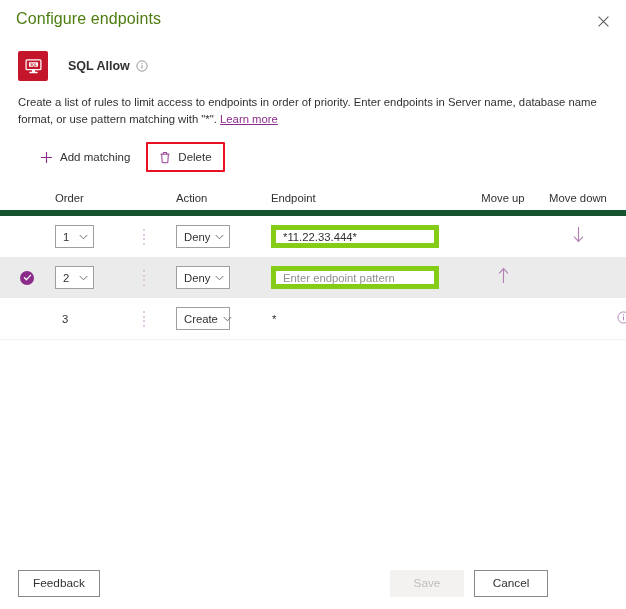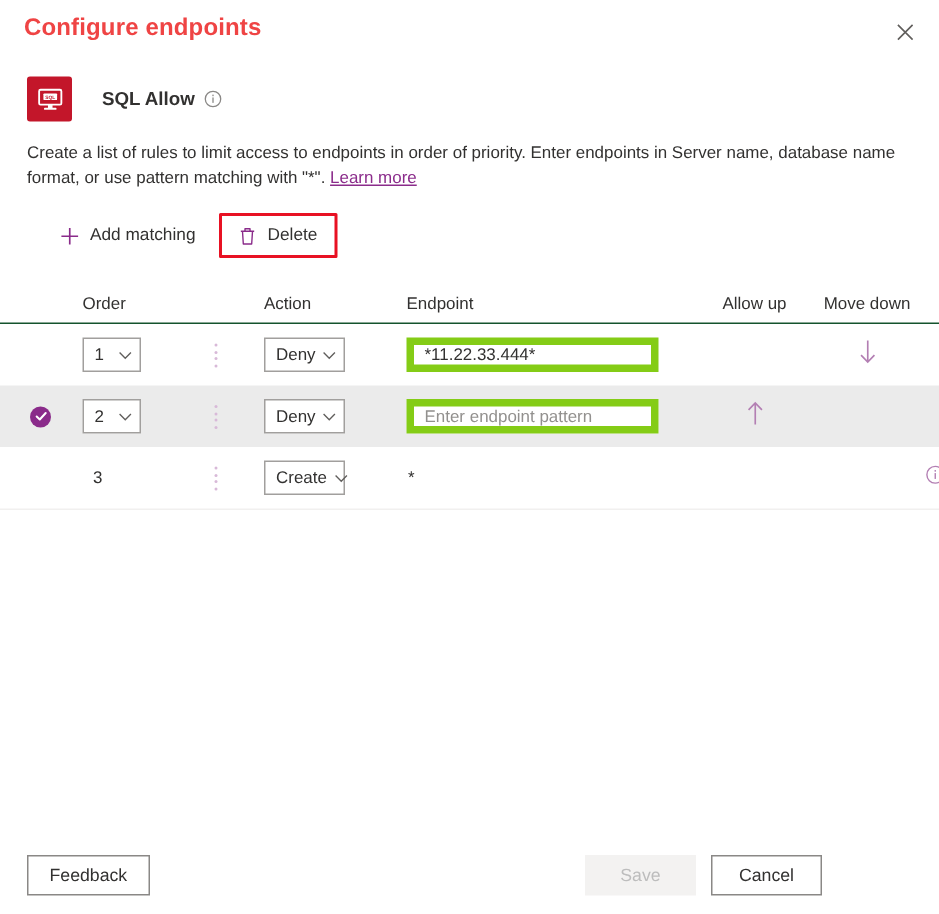--- a/index.html
+++ b/index.html
@@ -27,22 +27,22 @@
   
   .titlebar {
     position: relative;
     height: 38px;
     display: flex;
     align-items: center;
     padding: 0 12px 0 16px;
   }
   .panel-title {
     font-size: 16px;
-    font-weight: 700;
-    color: #ef4444;
+    font-weight: 400;
+    color: #4d7c0f;
     letter-spacing: .1px;
   }
   .close-btn {
     position: absolute;
     right: 10px;
     top: 8px;
     width: 26px;
     height: 26px;
     display: flex;
     align-items: center;
@@ -137,21 +137,21 @@
     width: 626px;
   }
   .trow {
     display: flex;
     align-items: center;
     height: 41px;
     box-sizing: border-box;
   }
   .thead {
     height: 28px;
-    border-bottom: 1px solid #14532d;
+    border-bottom: 6px solid #14532d;
     align-items: flex-end;
     padding-bottom: 6px;
   }
   .thead .cell {
     font-size: 11.3px;
     color: #323130;
     font-weight: 400;
   }
   .trow.selected {
     background: #ebebeb;
@@ -345,21 +345,21 @@
   </div>
 
   <div class="table">
 
     <div class="trow thead">
       <div class="cell c-check"></div>
       <div class="cell c-order">Order</div>
       <div class="cell c-handle"></div>
       <div class="cell c-action">Action</div>
       <div class="cell c-endpoint">Endpoint</div>
-      <div class="cell c-moveup">Allow up</div>
+      <div class="cell c-moveup">Move up</div>
       <div class="cell c-movedown">Move down</div>
       <div class="cell c-info"></div>
     </div>
 
     <div class="trow">
       <div class="cell c-check"></div>
       <div class="cell c-order">
         <div class="dropdown order-dd">
           <span>1</span>
           <span class="chev">

